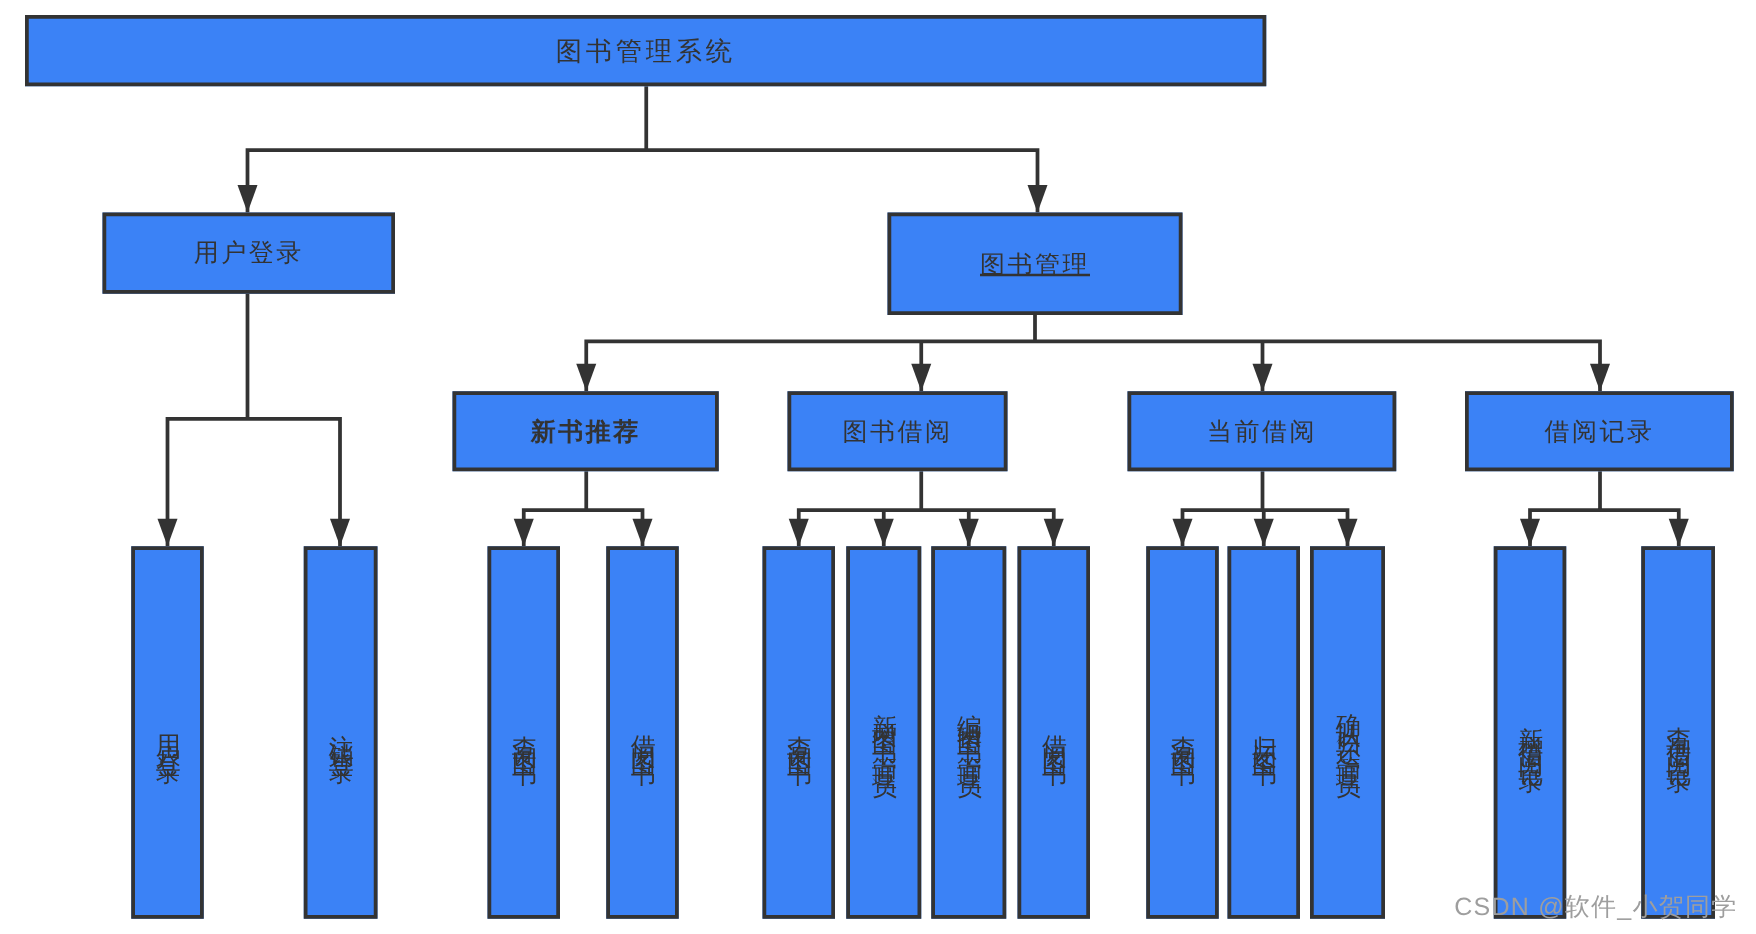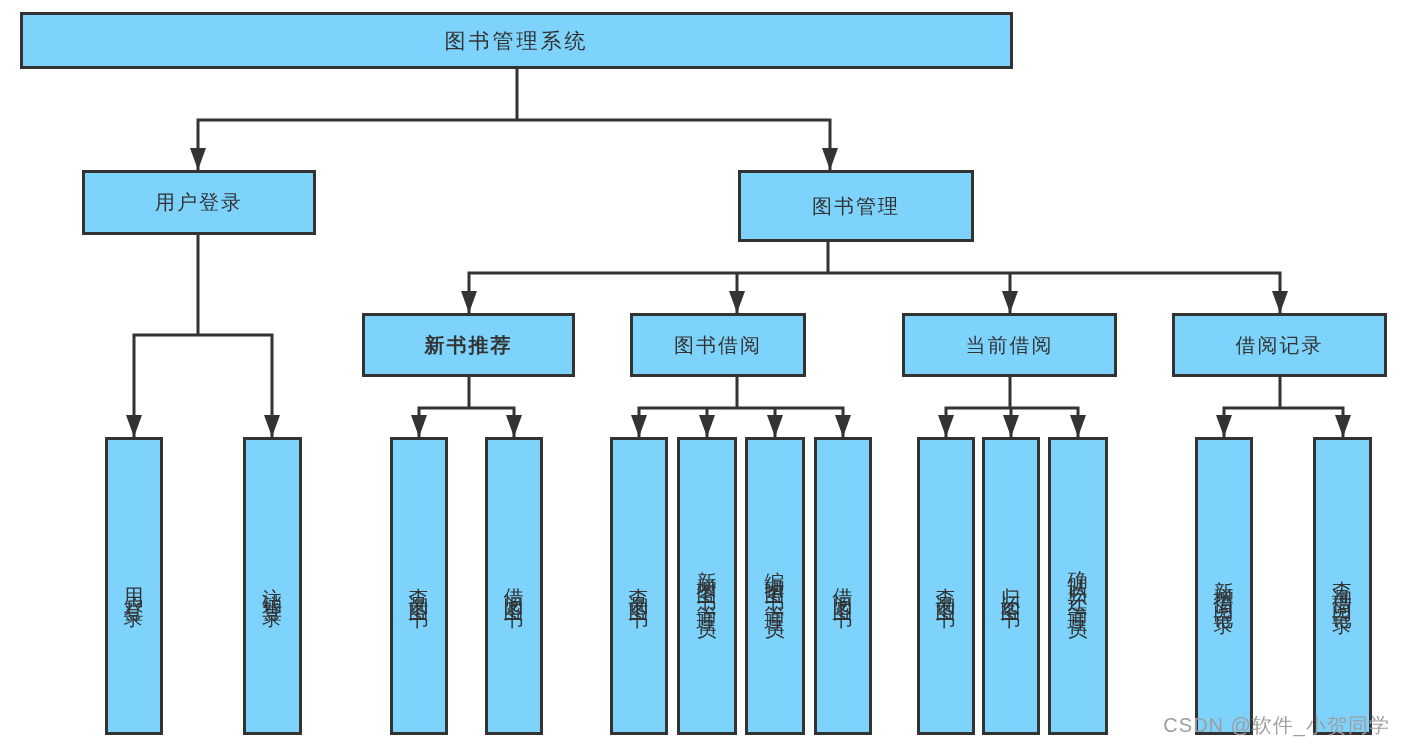--- a/index.html
+++ b/index.html
@@ -16,21 +16,21 @@
     font-family: "Liberation Sans", sans-serif;
   }
   #connectors {
     position: absolute;
     left: 0; top: 0;
     z-index: 1;
   }
   .box {
     position: absolute;
     box-sizing: border-box;
-    background: #7dd3fc;
+    background: #3b82f6;
     border: 3px solid #333333;
     display: flex;
     align-items: center;
     justify-content: center;
     color: #333333;
     z-index: 2;
   }
   .h-label {
     font-size: 20px;
     letter-spacing: 2px;
@@ -105,21 +105,21 @@
     </g>
   </svg>
 
   <div class="box" style="left:20px; top:12px; width:993px; height:57px;">
     <span class="h-label root-label">图书管理系统</span>
   </div>
 
   <div class="box" style="left:82px; top:170px; width:234px; height:65px;">
     <span class="h-label">用户登录</span>
   </div>
-  <div class="box" style="left:738px; top:170px; width:236px; height:72px;">
+  <div class="box" style="left:710px; top:170px; width:236px; height:82px;text-decoration:underline;">
     <span class="h-label">图书管理</span>
   </div>
 
   <div class="box" style="left:362px; top:313px; width:213px; height:64px;font-weight:bold;">
     <span class="h-label">新书推荐</span>
   </div>
   <div class="box" style="left:630px; top:313px; width:176px; height:64px;">
     <span class="h-label">图书借阅</span>
   </div>
   <div class="box" style="left:902px; top:313px; width:215px; height:64px;">

